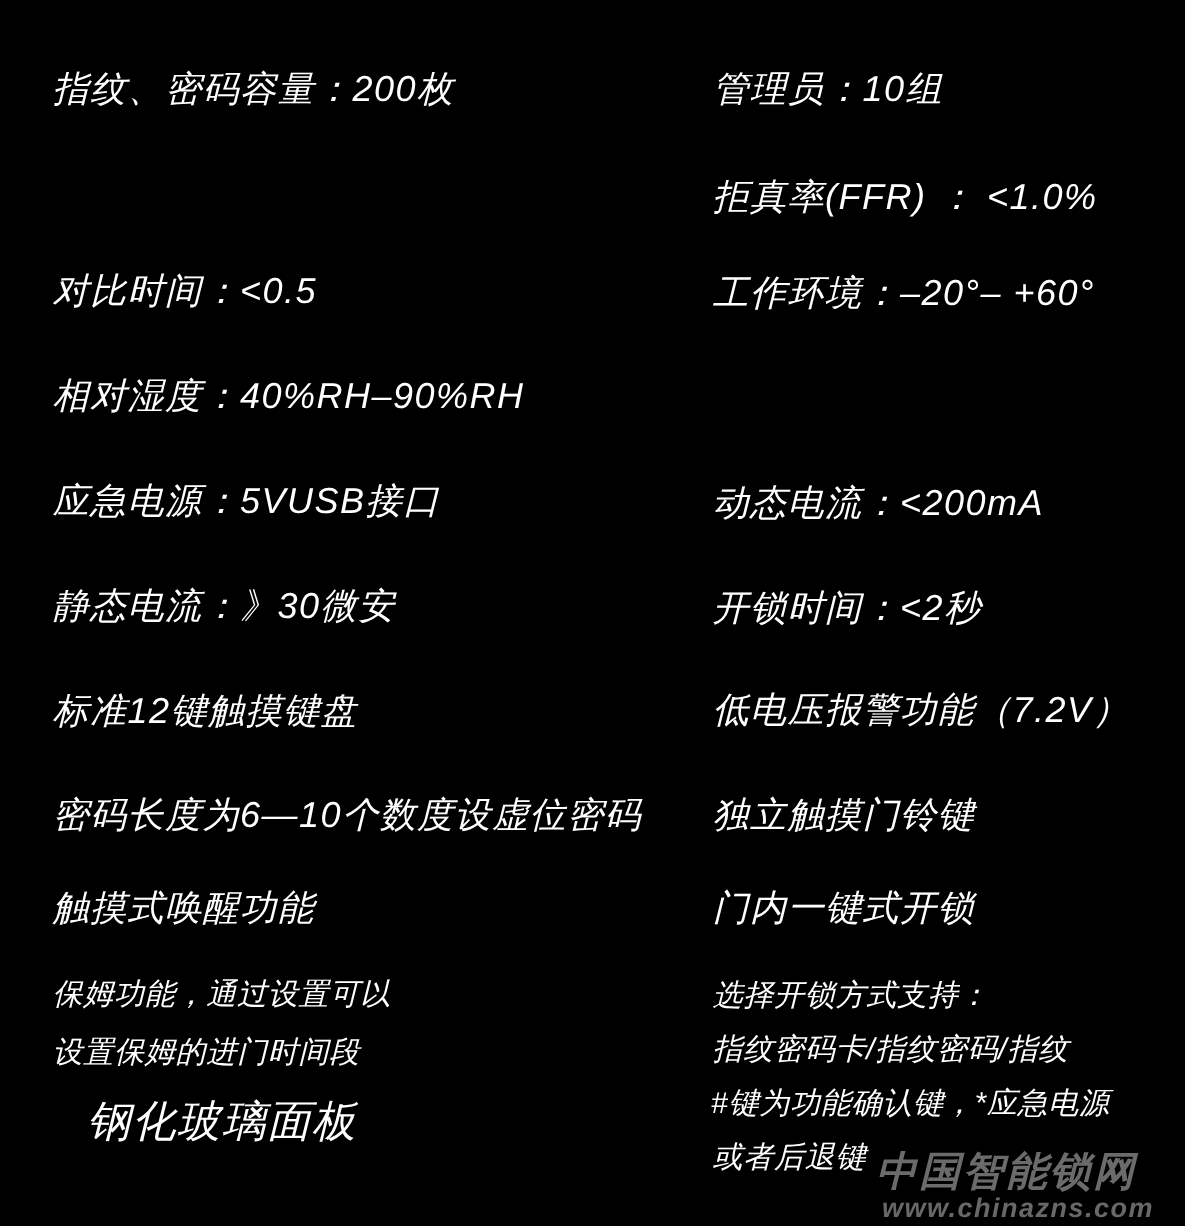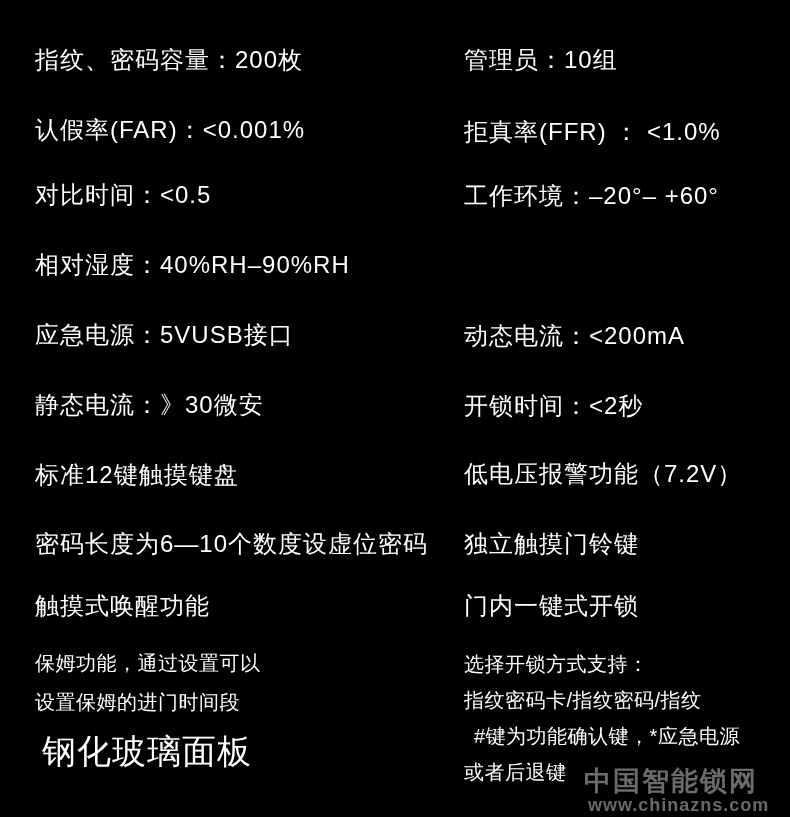--- a/index.html
+++ b/index.html
@@ -3,33 +3,34 @@
 <meta charset="utf-8">
 <style>
   html,body{margin:0;padding:0;background:#000;}
   #canvas{
     position:relative;
     width:790px;height:817px;
     background:#000000;
     color:#ffffff;
     font-family:"Liberation Sans",sans-serif;
     overflow:hidden;
+    font-style:italic;
   }
   .spec{
     position:absolute;
     white-space:nowrap;
     font-size:24px;
     font-weight:400;
     letter-spacing:1px;
     line-height:1;
   }
   .sm{font-size:20px;letter-spacing:0.5px;}
-  .lg{font-size:34px;}
+  .lg{font-size:29px;margin-left:16px;}
   .col-l{left:35px;}
-  .col-r{left:464px;}
+  .col-r{left:475px;}
 
   .l1{top:48px}.l2{top:118px}.l3{top:183px}.l4{top:253px}.l5{top:323px}
   .l6{top:393px}.l7{top:463px}.l8{top:532px}.l9{top:594px}
   .l10{top:653px}.l11{top:692px}
   .l12{top:734px;left:42px;}
 
   .r1{top:48px}.r2{top:120px}.r3{top:184px}.r4{top:254px}.r5{top:324px}
   .r6{top:394px}.r7{top:462px}.r8{top:532px}.r9{top:594px}
   .r10{top:654px}.r11{top:690px}
   .r12{top:726px;left:474px;}
@@ -45,21 +46,20 @@
     color:#686868;font-size:18px;font-weight:bold;
     letter-spacing:1px;white-space:nowrap;line-height:1;
   }
 </style>
 </head>
 <body>
 
 <div id="canvas">
 
   <div class="spec col-l l1">指纹、密码容量：200枚</div>
-  <div class="spec col-l l2">认假率(FAR)：&lt;0.001%</div>
   <div class="spec col-l l3">对比时间：&lt;0.5</div>
   <div class="spec col-l l4">相对湿度：40%RH–90%RH</div>
   <div class="spec col-l l5">应急电源：5VUSB接口</div>
   <div class="spec col-l l6">静态电流：》30微安</div>
   <div class="spec col-l l7">标准12键触摸键盘</div>
   <div class="spec col-l l8">密码长度为6—10个数度设虚位密码</div>
   <div class="spec col-l l9">触摸式唤醒功能</div>
   <div class="spec sm col-l l10">保姆功能，通过设置可以</div>
   <div class="spec sm col-l l11">设置保姆的进门时间段</div>
   <div class="spec lg l12">钢化玻璃面板</div>

